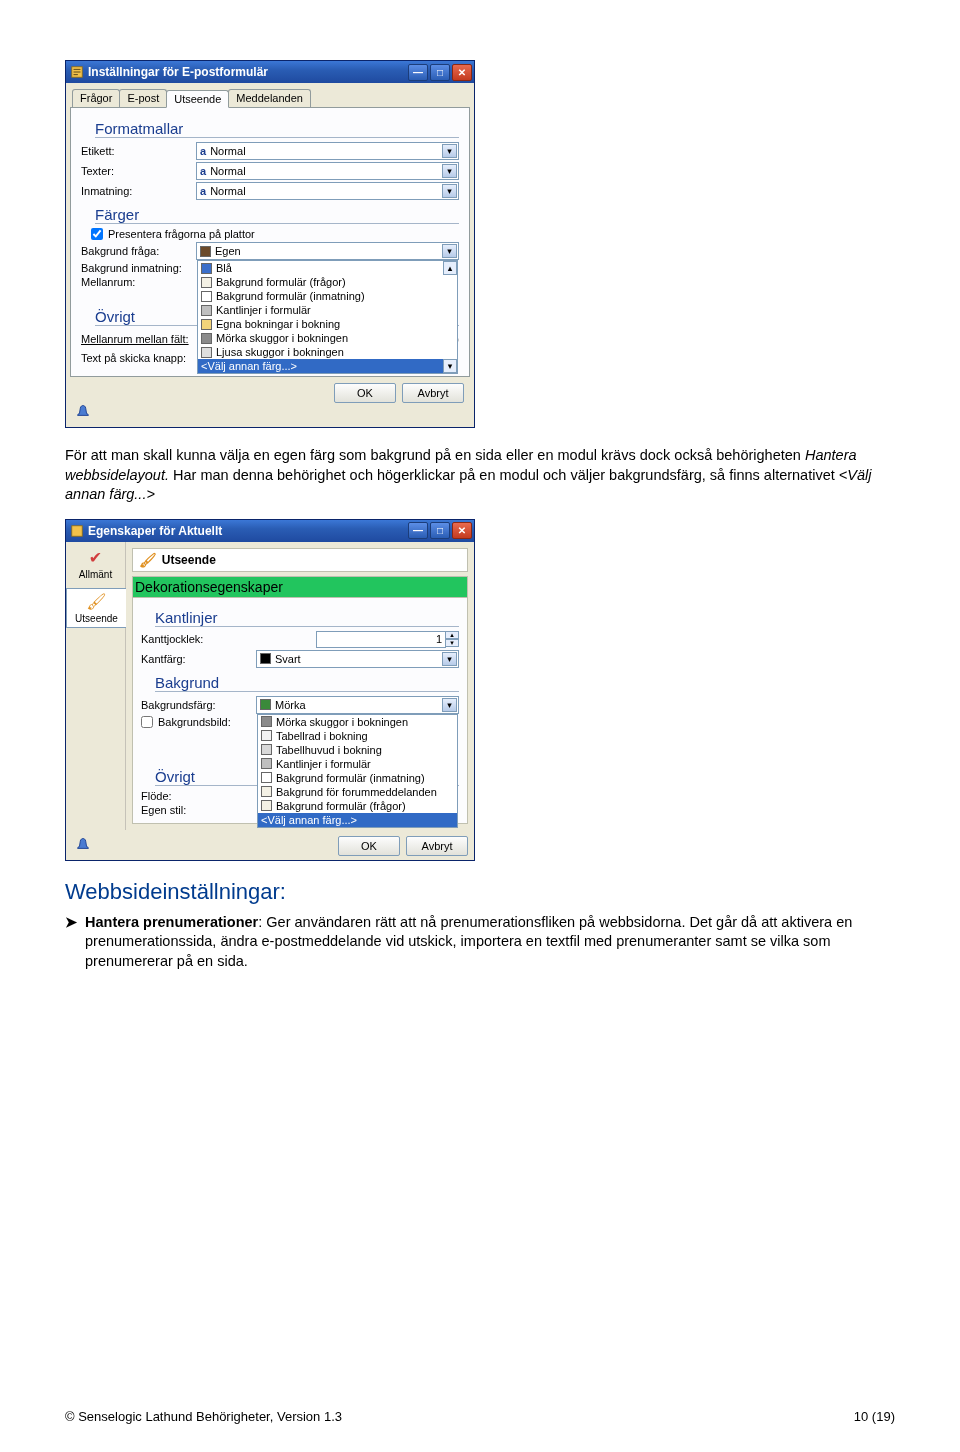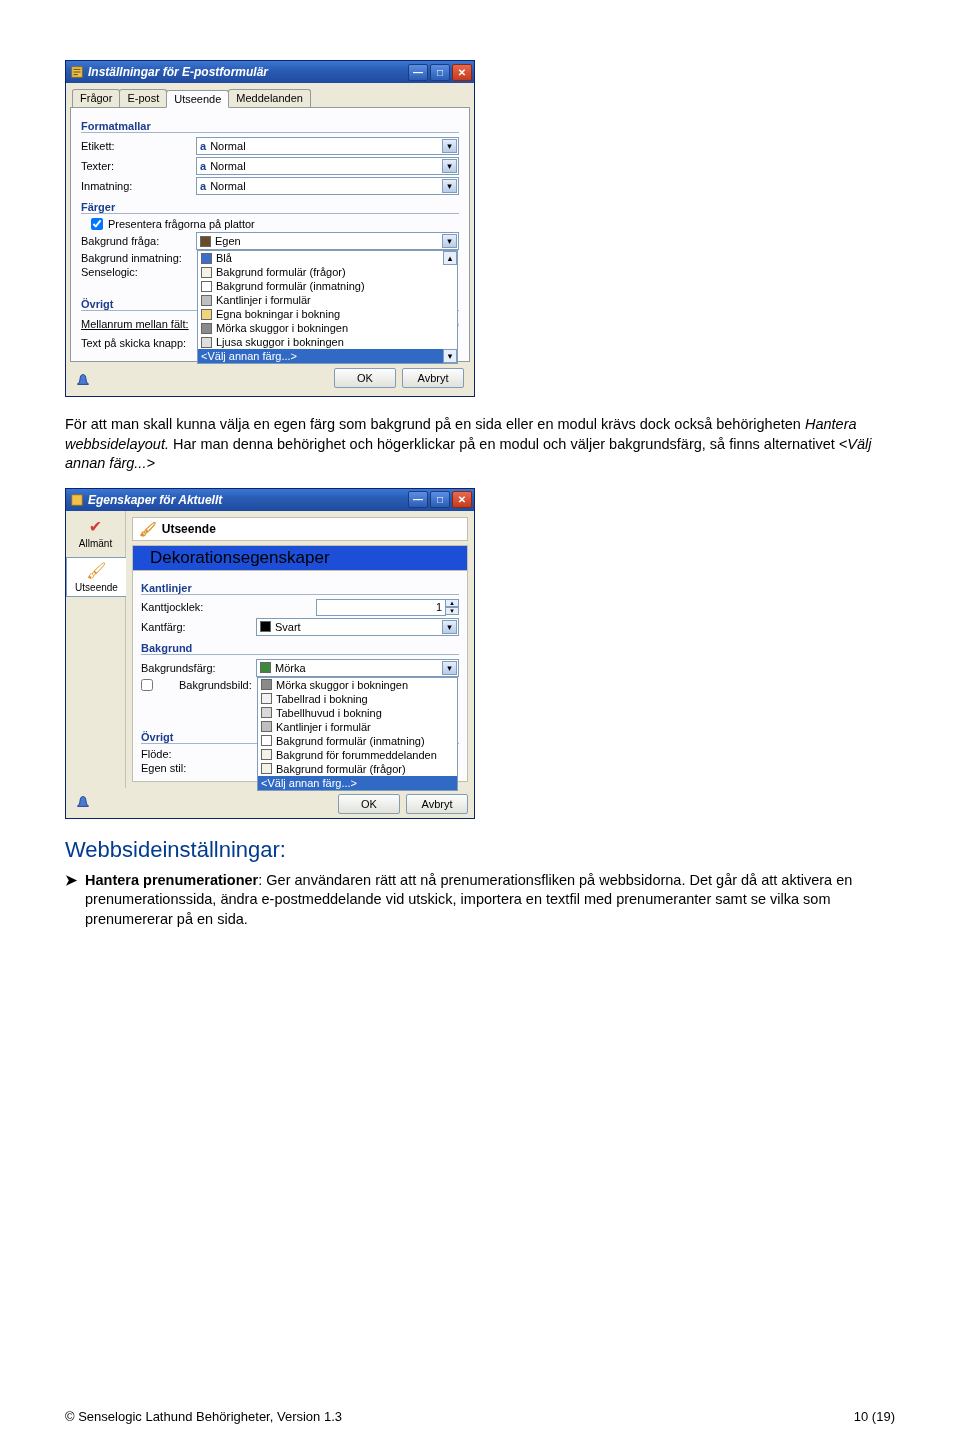--- a/index.html
+++ b/index.html
@@ -20,48 +20,48 @@
     position: relative;
     margin-bottom: 18px;
   }
   .titlebar {
     height: 22px;
     background: linear-gradient(to bottom,#3b77d6 0%,#2a5db4 40%,#1f4aa0 100%);
     display: flex; align-items: center; padding: 0 2px 0 4px;
     color: #fff; font-weight: bold; font-size: 12px;
   }
   .titlebar .tb-icon { width:14px; height:14px; margin-right:4px; }
-  .titlebar .tb-title { flex:1;font-style:italic; }
+  .titlebar .tb-title { flex:1; }
   .win-btns { display:flex; gap:2px; }
   .win-btn {
     width:20px; height:17px;
     background: linear-gradient(to bottom,#5c8ee6,#2a5db4);
     border:1px solid #1c3d7a; border-radius:2px;
     display:flex; align-items:center; justify-content:center;
     color:#fff; font-size:10px;
   }
   .win-btn.close { background: linear-gradient(to bottom,#e86a4f,#c43b1f); border-color:#8a2713; }
   .win-body {
     background:#ece9d8;
-    padding: 4px 4px 4px 4px;
+    padding: 4px 4px 20px 4px;
     border-top: none;
   }
   
   .tabstrip { display:flex; background:#ece9d8; padding: 2px 2px 0 2px; gap:0; }
   .tab {
     background:#ece9d8; border:1px solid #919b9c;
     border-bottom:none; padding:2px 7px; font-size:11px;
     border-top-left-radius:3px; border-top-right-radius:3px;
     margin-right:-1px;
   }
   .tab.active { background:#fcfcfe; color:#000; position:relative; top:1px; border-bottom:1px solid #fcfcfe;}
   .tabpanel {
     background:#fcfcfe; border:1px solid #919b9c; padding:6px 10px 8px 10px;
   }
-  .group-title { color:#1a3d8f; font-weight:bold; font-size:11px; margin:6px 0 4px 0; border-bottom:1px solid #a5b5c9;}
+  .group-title { color:#1a3d8f; font-weight:normal; font-size:15px; margin:6px 0 4px 14px; border-bottom:1px solid #a5b5c9;}
   .field-row { display:flex; align-items:center; margin:2px 0; }
   .field-lbl { width:115px; font-size:11px; }
   .combo {
     flex:1; height:18px; border:1px solid #7f9db9; background:#fff;
     display:flex; align-items:center; padding:0 3px; position:relative; font-size:11px;
   }
   .combo .chev {
     position:absolute; right:1px; top:1px; width:15px; height:14px;
     background:linear-gradient(#e6eefc,#b7cbe9); border:1px solid #7f9db9;
     display:flex; align-items:center; justify-content:center; font-size:9px;
@@ -100,21 +100,21 @@
   .side-nav .nav-item { margin-bottom:8px; }
   .side-nav .nav-item.active { background:#fff; border:1px solid #7f9db9; border-right:none; margin-right:-1px; padding:3px 0;}
   .side-nav .nav-icon { font-size:16px; display:block; margin-bottom:2px;}
   .win2-body { display:flex; background:#ece9d8; min-height:260px;}
   .win2-right { flex:1; padding:6px; }
   .section-hdr {
     background:#fff; border:1px solid #c0c0b0; padding:3px 6px; font-weight:bold;
     font-size:12px; margin-bottom:4px; display:flex; align-items:center;
   }
   .section-hdr .brush { color:#e09020; margin-right:5px; font-size:14px;}
-  .accordion-hdr { background:#1d4ed8; border:1px solid #c0c0b0; padding:2px 17px; font-size:17px; margin-top:3px;}
+  .accordion-hdr { background:#22c55e; border:1px solid #c0c0b0; padding:2px 2px; font-size:14px; margin-top:3px;}
   .panel2 { background:#fcfcfe; border:1px solid #c0c0b0; border-top:none; padding:5px 8px; }
   
   .para { font-size:14.5px; line-height:1.35; margin:14px 0; font-family: "Lucida Sans", "Lucida Grande", Verdana, sans-serif; }
   .para .italic { font-style: italic; }
   .heading-blue {
     color:#003b8e; font-size:22px; font-family: "Lucida Sans", "Lucida Grande", Verdana, sans-serif;
     margin: 17px 0 8px 0;
   }
   .bullet-row { display:flex; margin:6px 0; font-size:14.5px; line-height:1.35; font-family: "Lucida Sans","Lucida Grande",Verdana,sans-serif;}
   .bullet-mark { color:#000; font-weight:bold; width:20px; flex:none; }
@@ -222,21 +222,21 @@
                 </div>
             <div class="li sel">&lt;Välj annan färg...&gt;</div>
             <div class="scroll-btn scroll-down">▾</div>
           </div>
         </div>
       </div>
       <div class="field-row">
         <span class="field-lbl">Bakgrund inmatning:</span>
       </div>
       <div class="field-row">
-        <span class="field-lbl">Senselogic:</span>
+        <span class="field-lbl">Mellanrum:</span>
       </div>
 
       <div class="group-title" style="margin-top:20px;">Övrigt</div>
       <div class="field-row">
         <span class="field-lbl" style="width:140px;text-decoration:underline;">Mellanrum mellan fält:</span>
         <div style="flex:1;"></div>
         <div class="spinner">
           <input value="10" style="">
           <div class="spbtns">
                 <div class="spbtn">▴</div>
@@ -350,21 +350,21 @@
                   </div>
               <div class="li">
                     <span class="swatch" style="background:#f4f1e5;"></span>
                     <span>Bakgrund formulär (frågor)</span>
                   </div>
               <div class="li sel">&lt;Välj annan färg...&gt;</div>
             </div>
           </div>
         </div>
         <div class="field-row">
-          <span class="field-lbl" style="display:flex;align-items:center;gap:21px;">
+          <span class="field-lbl" style="display:flex;align-items:center;">
             <input type="checkbox" class="chk" style="">
             <span>Bakgrundsbild:</span>
           </span>
         </div>
 
         <div class="group-title" style="margin-top:40px;">Övrigt</div>
         <div class="field-row">
           <span class="field-lbl">Flöde:</span>
         </div>
         <div class="field-row">

